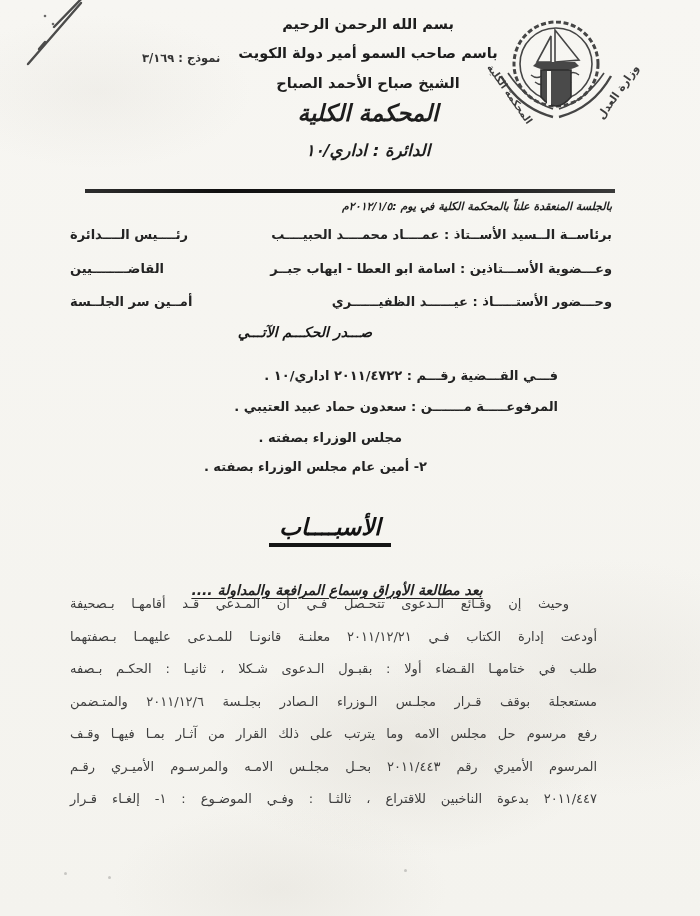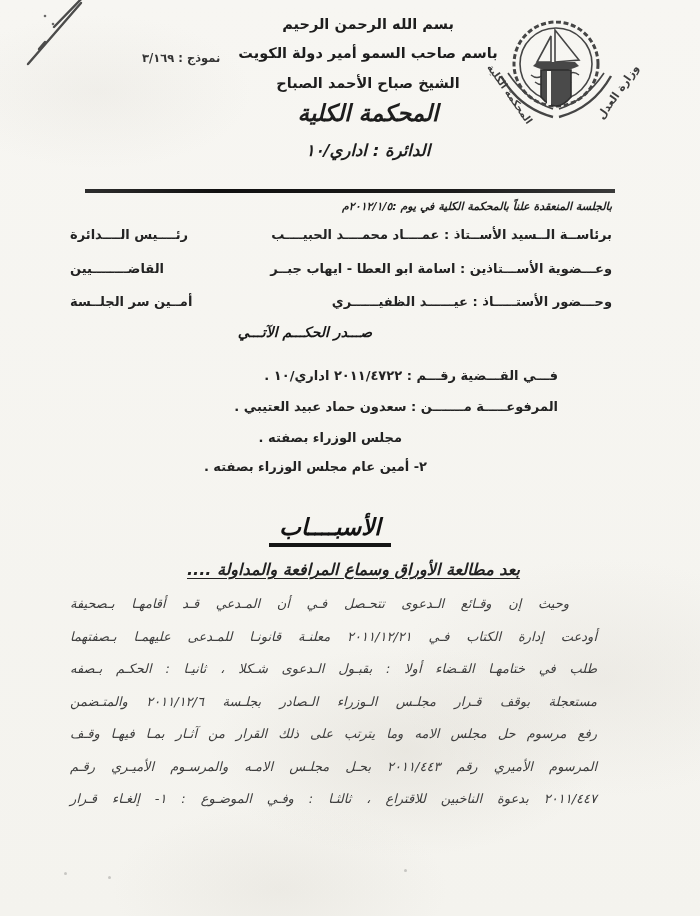--- a/index.html
+++ b/index.html
@@ -47,25 +47,25 @@
   .case{left:70px;top:364px;width:488px;font-size:13px;font-weight:bold;color:#232323;direction:rtl;}
   .case .row{line-height:23px;margin-bottom:8px;text-align:right;white-space:nowrap;}
   .case .row.flush{white-space:normal;text-align:justify;text-align-last:justify;}
   .case .indent1{padding-right:156px;margin-bottom:6px;}
   .case .indent2{padding-right:131px;}
 
   .reasons-wrap{left:180px;top:514px;width:300px;text-align:center;}
   .reasons-title{display:inline-block;font-size:23px;font-weight:bold;color:#121212;
     border-bottom:4px solid #151515;padding:0 10px 3px;font-style:italic;}
   .preamble-wrap{left:187px;top:560px;width:300px;text-align:center;}
-  .preamble{display:inline-block;font-size:16px;font-weight:bold;font-style:italic;color:#222;
-    text-decoration:underline;text-underline-offset:3px;}
+  .preamble{display:inline-block;font-size:14px;font-weight:bold;font-style:italic;color:#222;
+    text-decoration:underline;text-underline-offset:3px;margin-top:22px;}
 
   .body-par{left:70px;top:596px;width:527px;font-size:13px;color:#3e3e3e;direction:rtl;}
-  .body-line{height:32.5px;text-align:justify;text-align-last:justify;font-style:italic;}
+  .body-line{height:32.5px;text-align:justify;text-align-last:justify;}
   .body-line.first{padding-right:28px;}
 
   .speck{width:3px;height:3px;border-radius:50%;background:rgba(40,40,40,.22);}
 </style>
 </head>
 <body>
 
 <div class="page">
 
   <svg class="abs pen-marks" width="115" height="78" viewBox="0 0 115 78">

